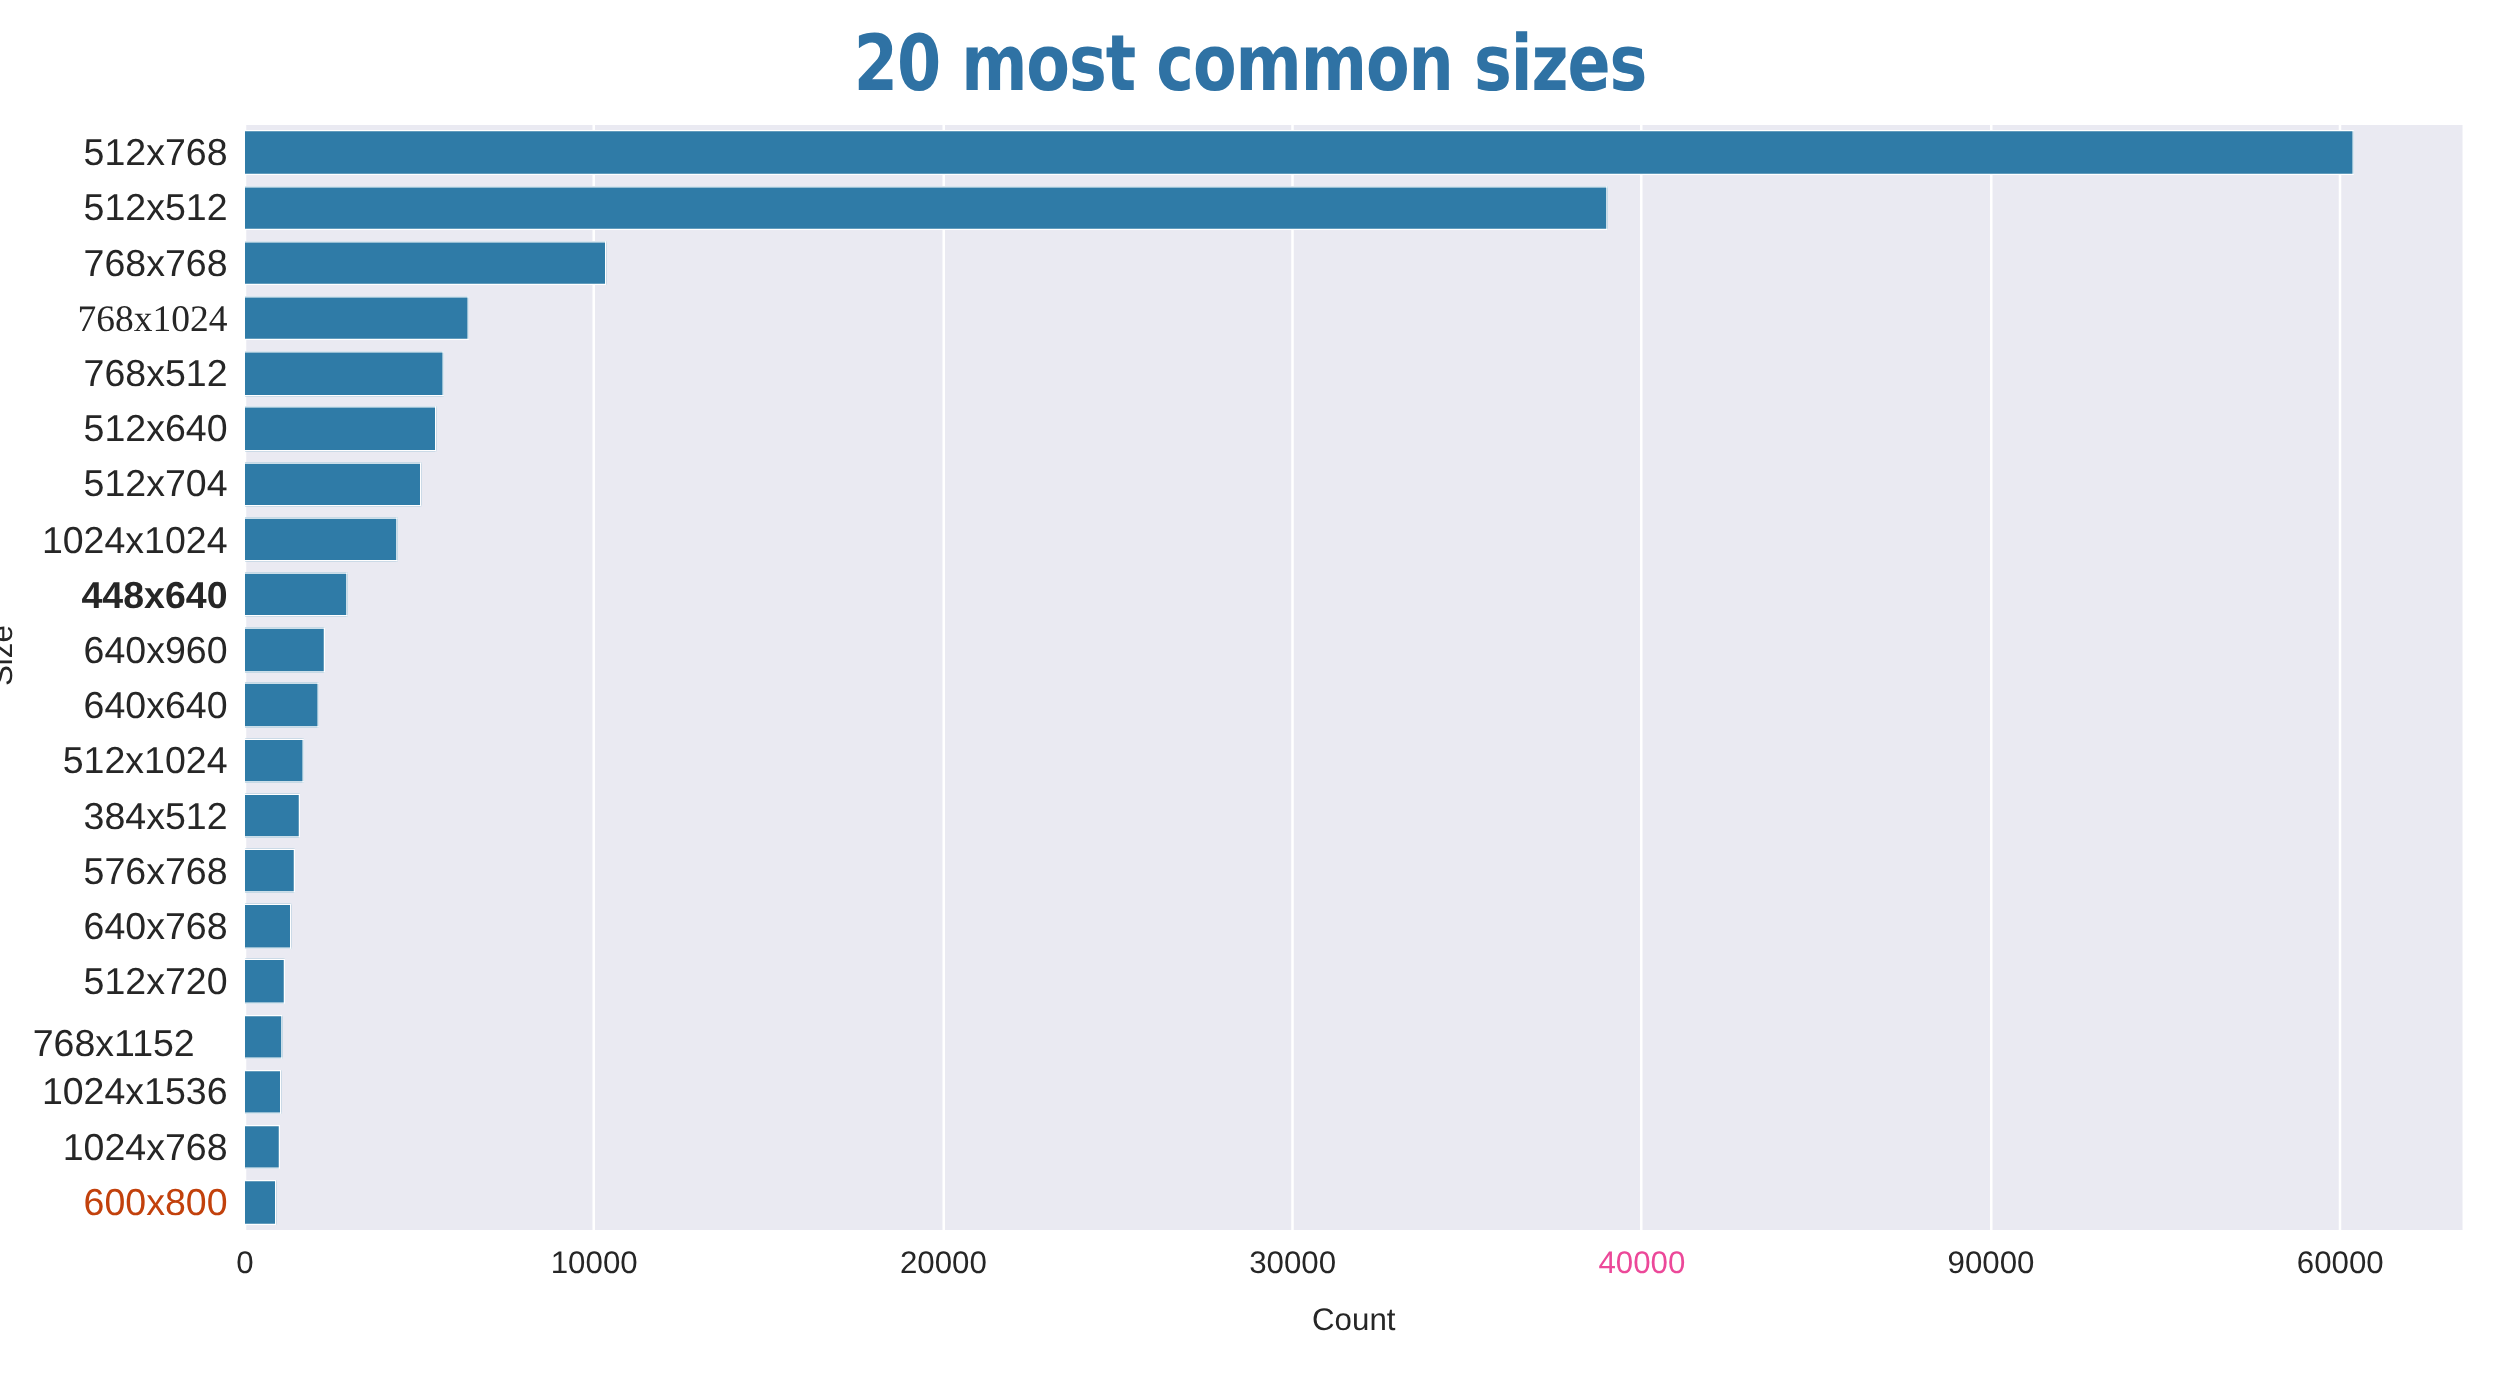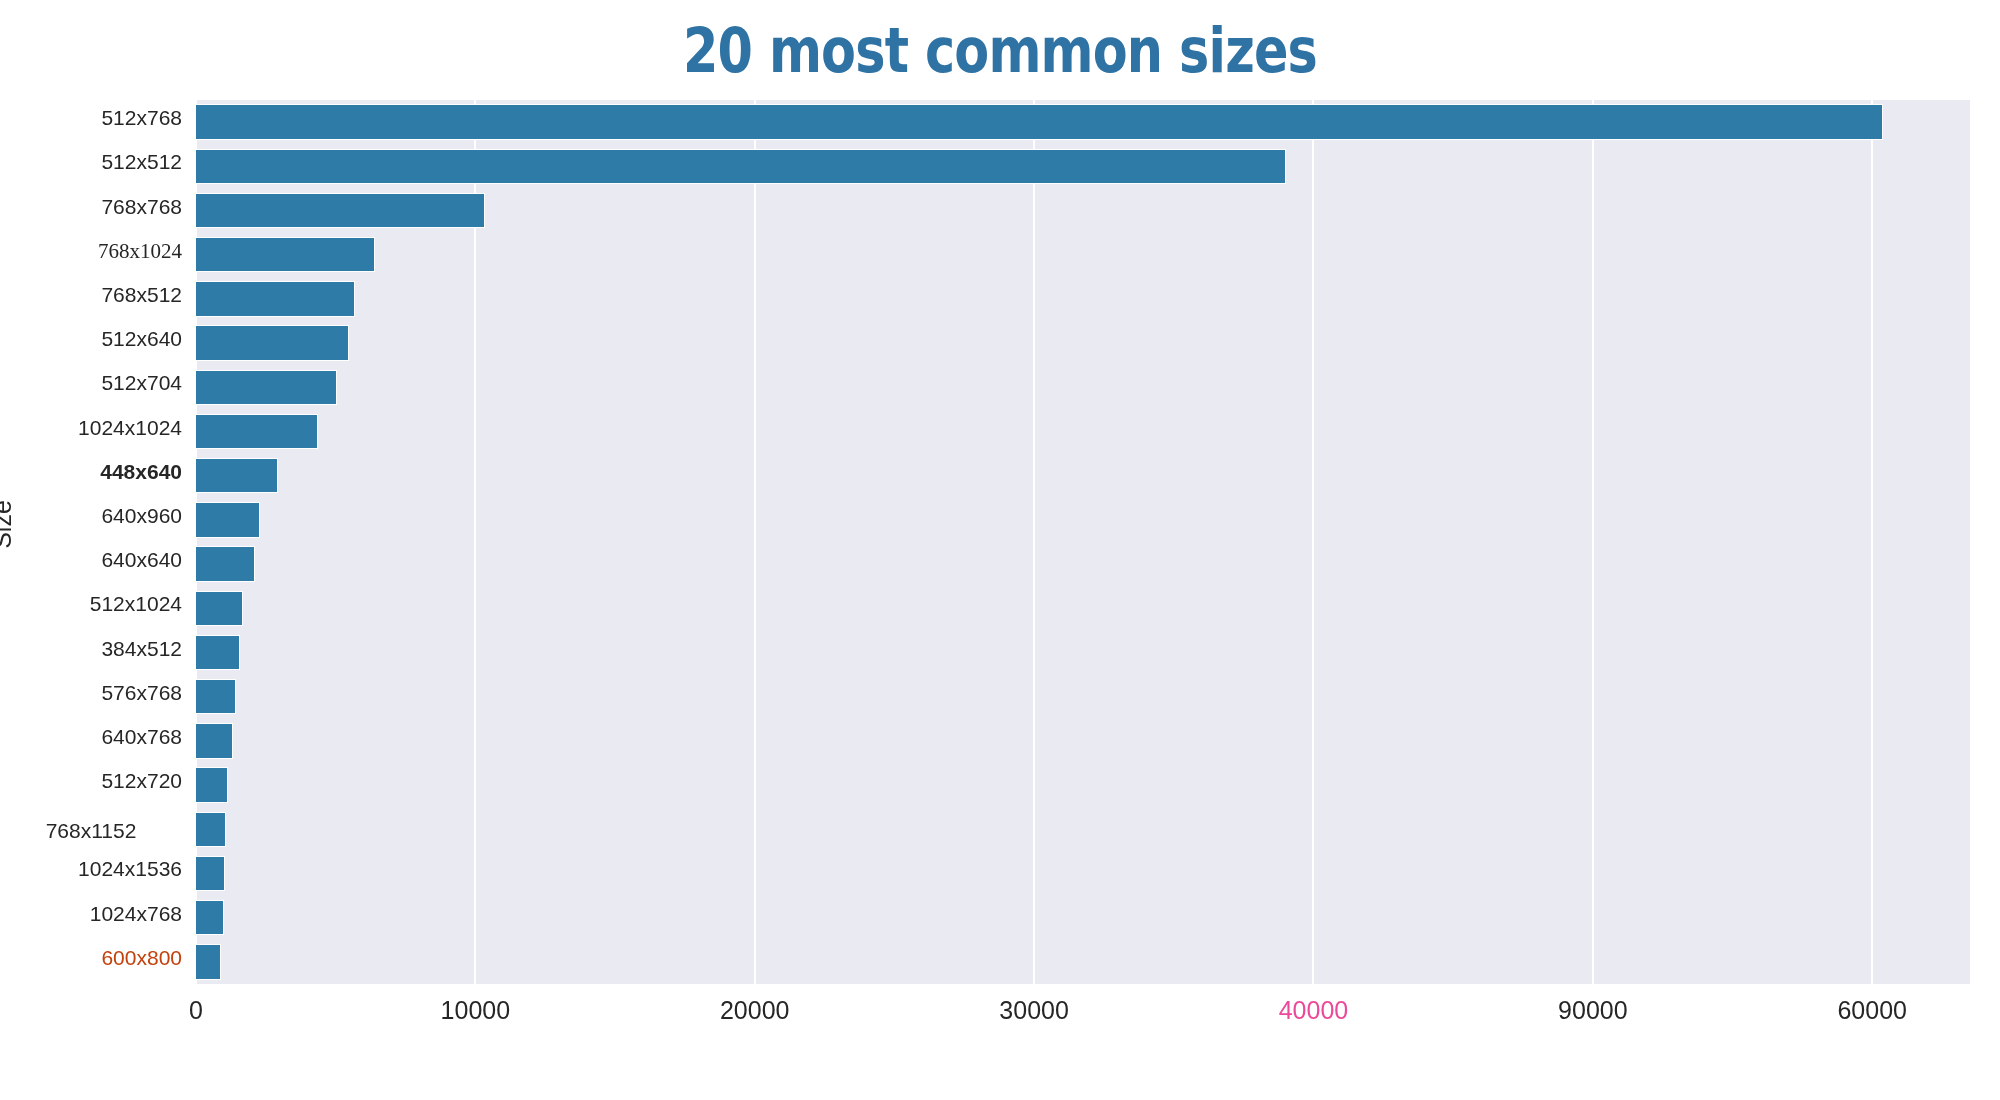--- a/index.html
+++ b/index.html
@@ -64,21 +64,21 @@
     border: 1.4px solid #ffffff;
     border-left: none;
     box-sizing: border-box;
   }
 
   
   .ytick {
     position: absolute;
     right: 2010px; 
     text-align: right;
-    font-size: 21px;
+    font-size: 30px;
     color: #262626;
     white-space: nowrap;
     font-family: "Liberation Sans", sans-serif;
   }
   #ytick-layer {
     position: absolute;
     left: 0;
     top: 100px;
     width: 182px;
     height: 884px;
@@ -232,14 +232,15 @@
   <div id="xtick-layer">
       <div class="xtick" style="left: 0px; color: rgb(38, 38, 38);">0</div>
       <div class="xtick" style="left: 279.37px; color: rgb(38, 38, 38);">10000</div>
       <div class="xtick" style="left: 558.74px; color: rgb(38, 38, 38);">20000</div>
       <div class="xtick" style="left: 838.11px; color: rgb(38, 38, 38);">30000</div>
       <div class="xtick" style="left: 1117.48px; color: #ec4899;">40000</div>
       <div class="xtick" style="left: 1396.85px; color: rgb(38, 38, 38);">90000</div>
       <div class="xtick" style="left: 1676.22px; color: rgb(38, 38, 38);">60000</div>
     </div>
 
+  <div id="xlabel">Count</div>
 
 </div>
 
 </body></html>

